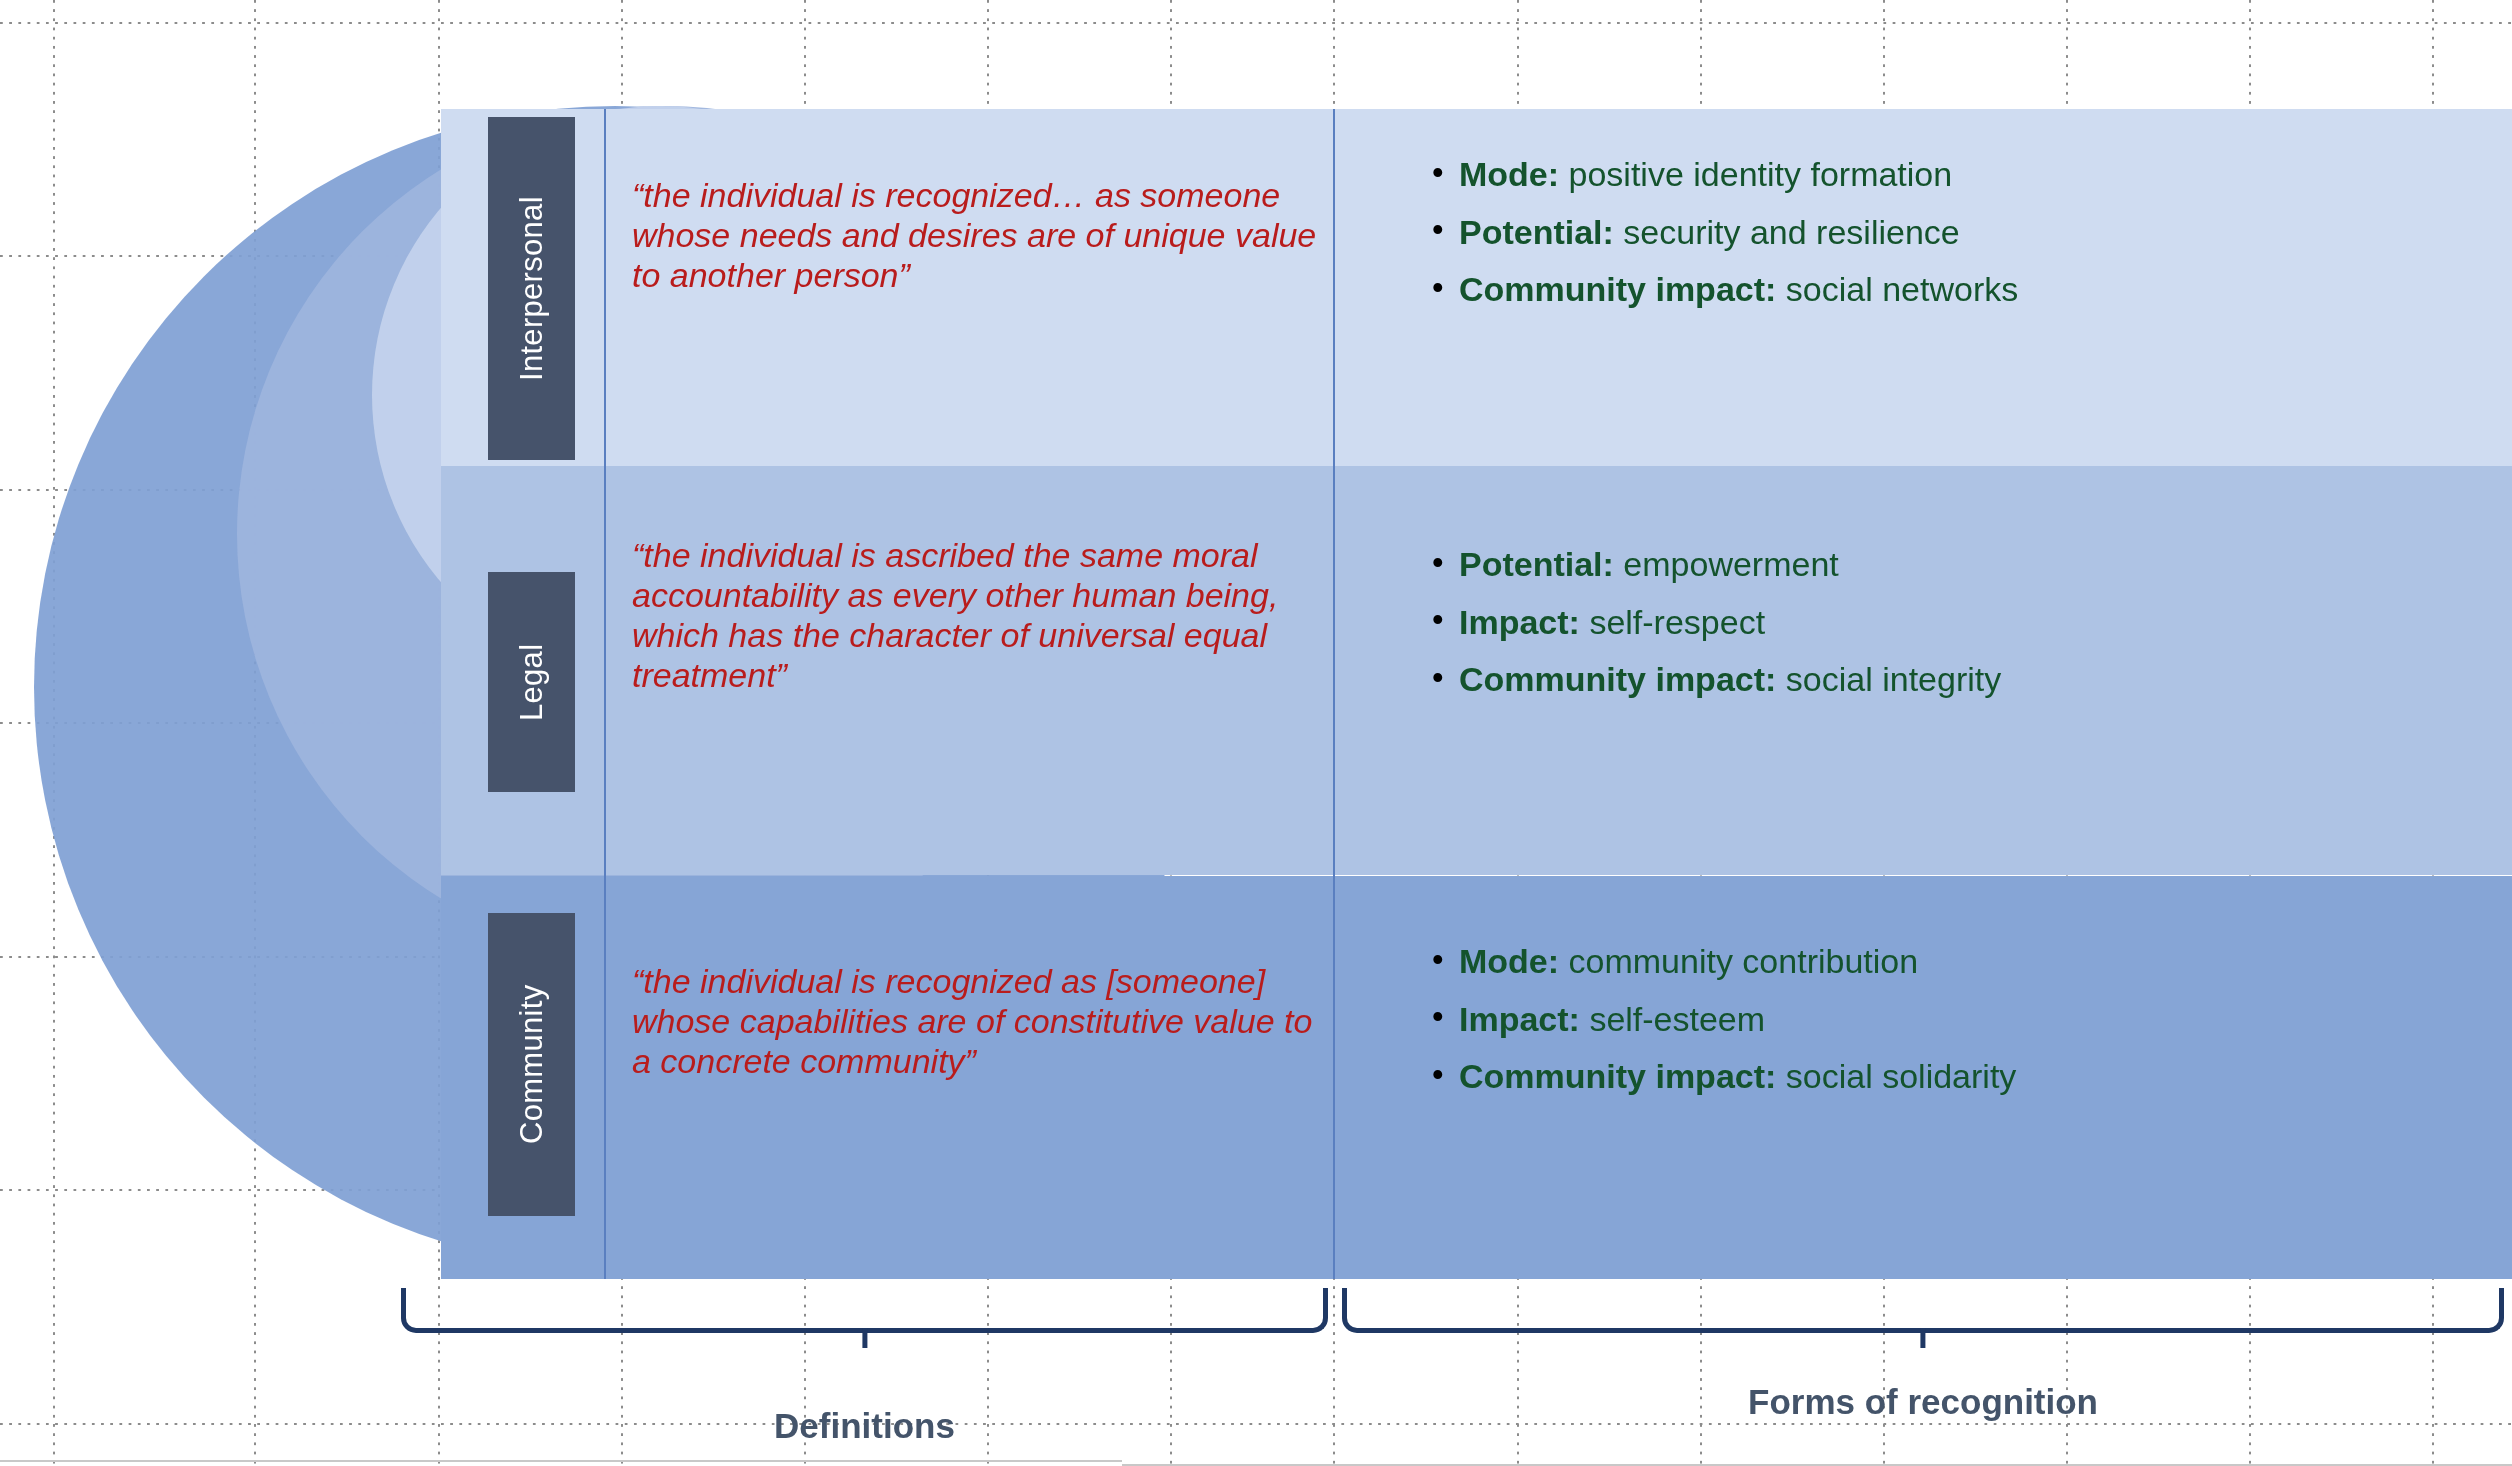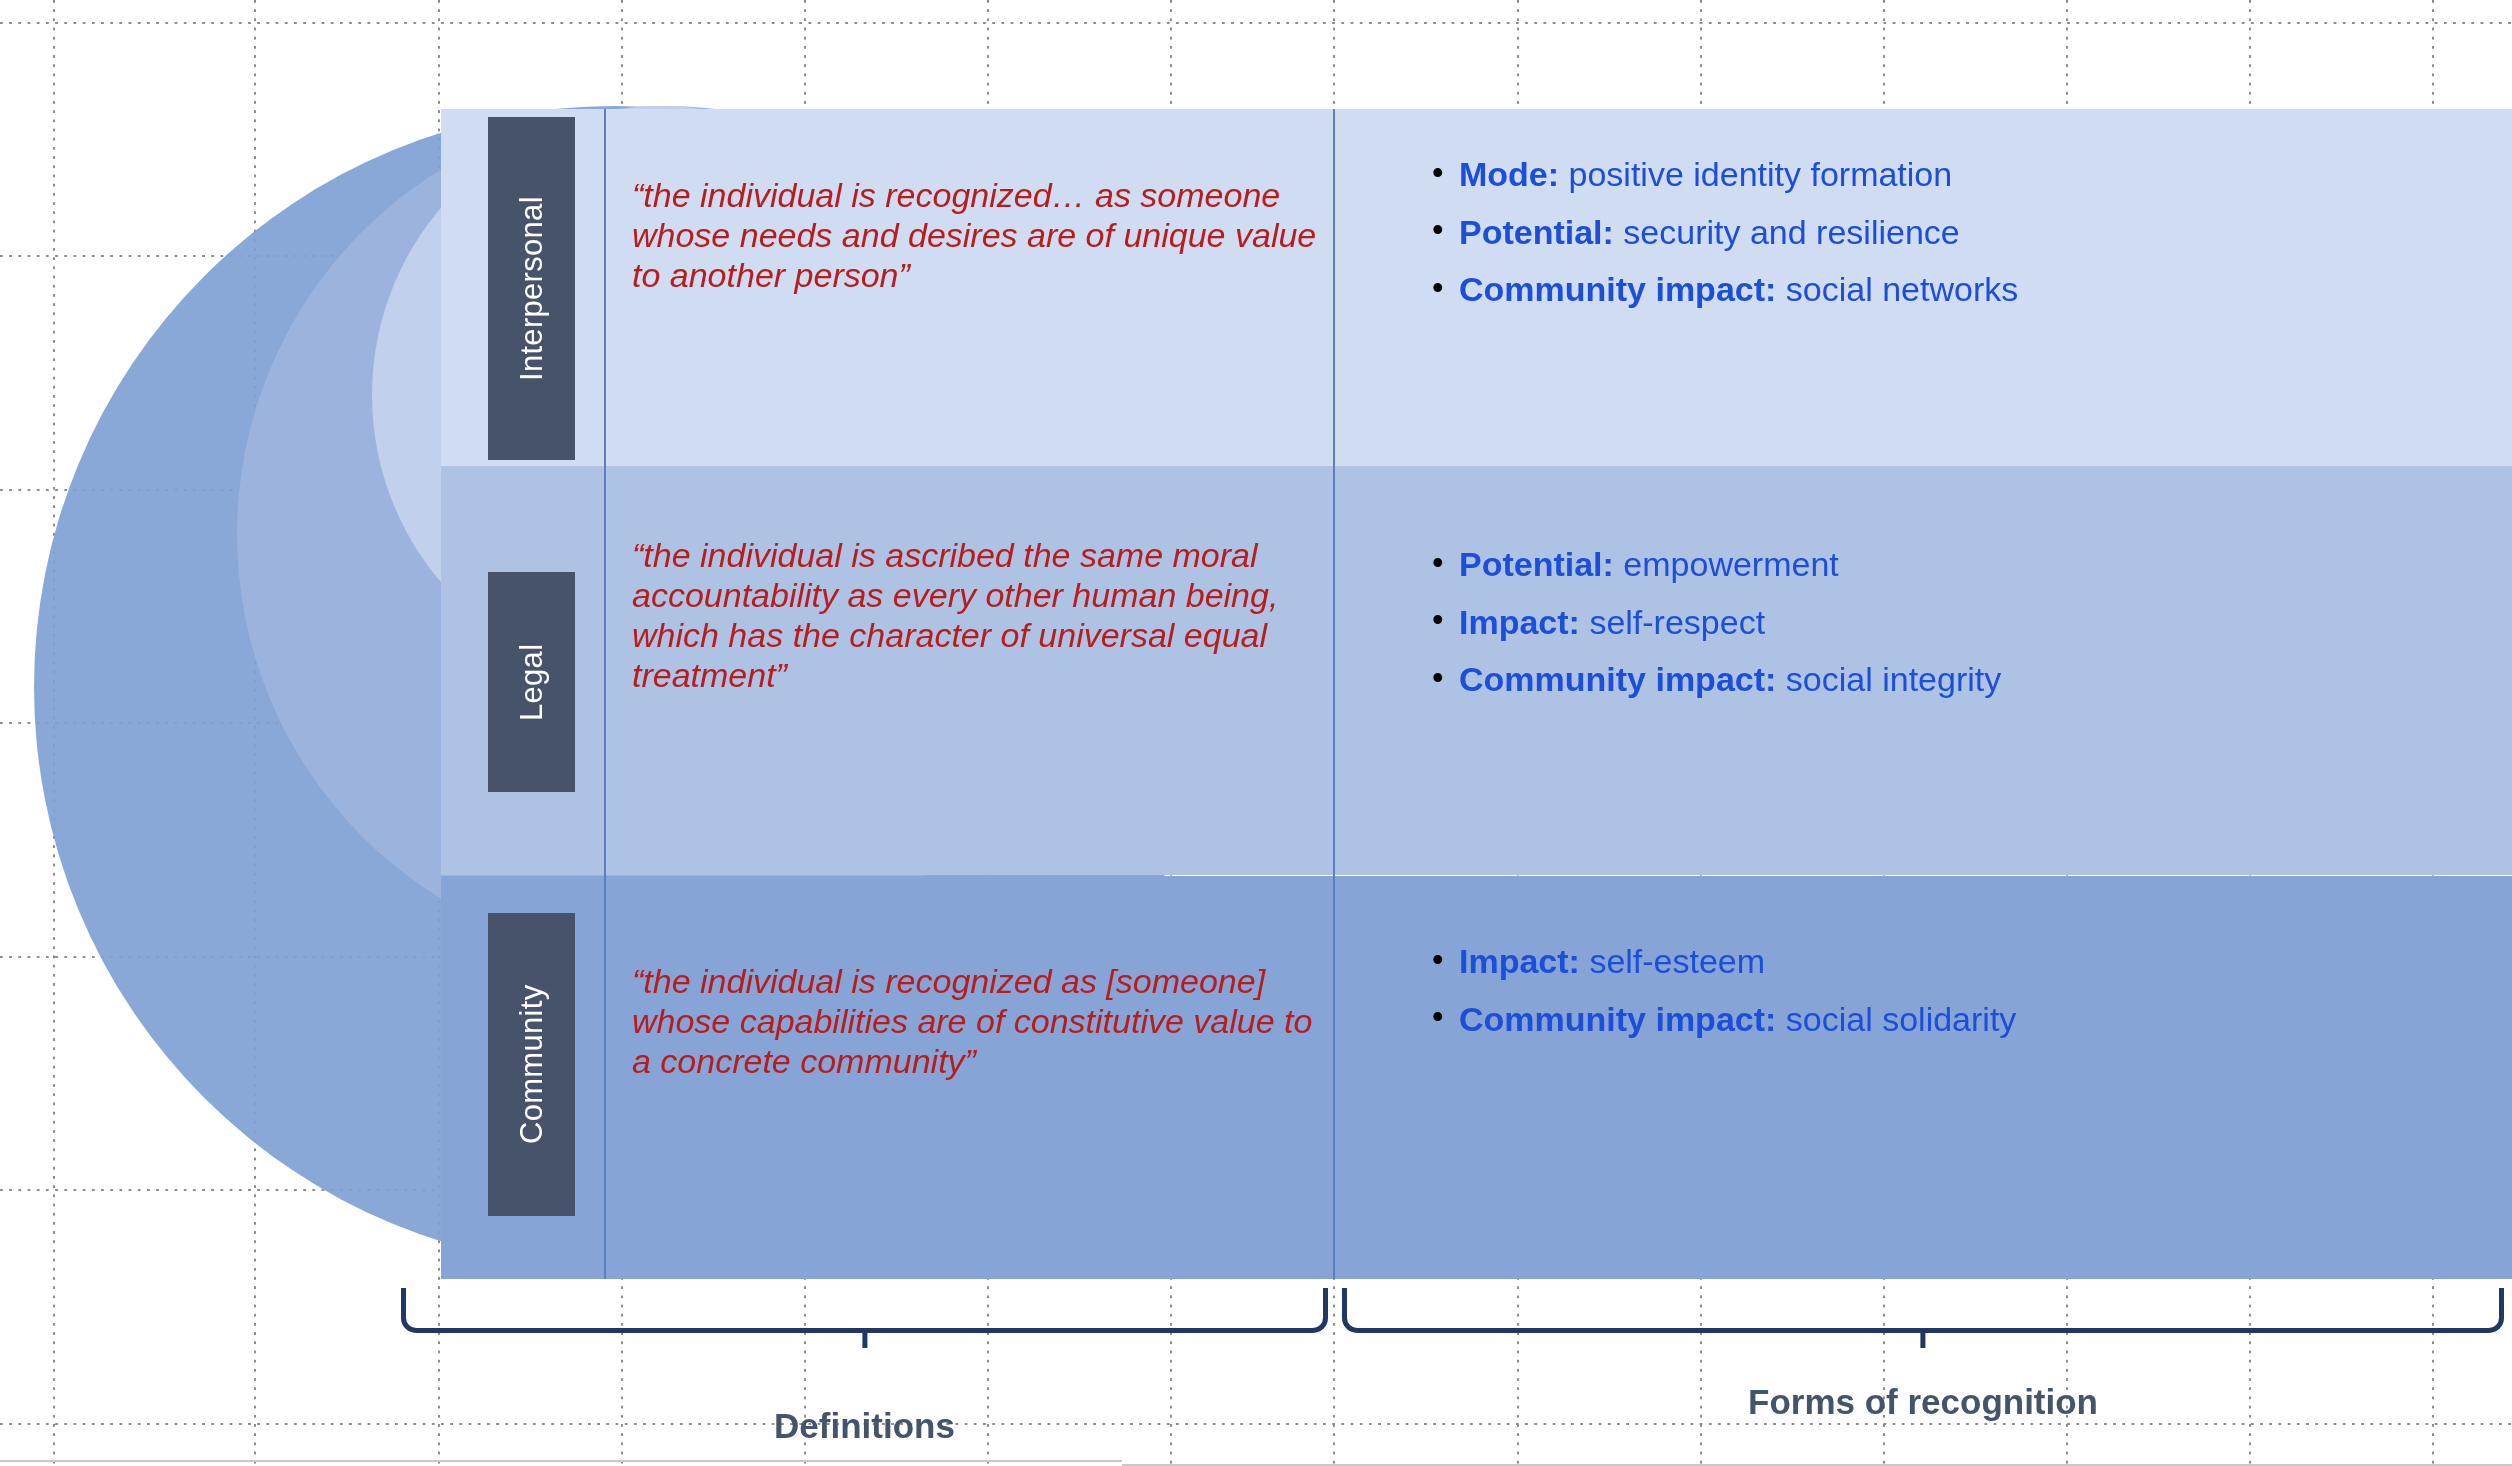--- a/index.html
+++ b/index.html
@@ -144,21 +144,21 @@
   #def-legal         { top: 535px; }
   #def-community     { top: 961px; }
 
   
   .forms {
     position: absolute;
     left: 1425px;
     width: 1030px;
     font-size: 34px;
     line-height: 1.0;
-    color: #1d4ed8;
+    color: #14532d;
   }
   #forms-interpersonal { top: 157px; }
   #forms-legal         { top: 547px; }
   #forms-community     { top: 944px; }
 
   .forms ul {
     margin: 0;
     padding: 0 0 0 34px;
     list-style: none;
   }
@@ -294,20 +294,24 @@
     <li>
       <b>Community impact:</b> 
       <span>social integrity</span>
     </li>
   </ul>
 </div>
 
 <div class="forms" id="forms-community">
   <ul>
     <li>
+      <b>Mode:</b> 
+      <span>community contribution</span>
+    </li>
+    <li>
       <b>Impact:</b> 
       <span>self-esteem</span>
     </li>
     <li>
       <b>Community impact:</b> 
       <span>social solidarity</span>
     </li>
   </ul>
 </div>
 

